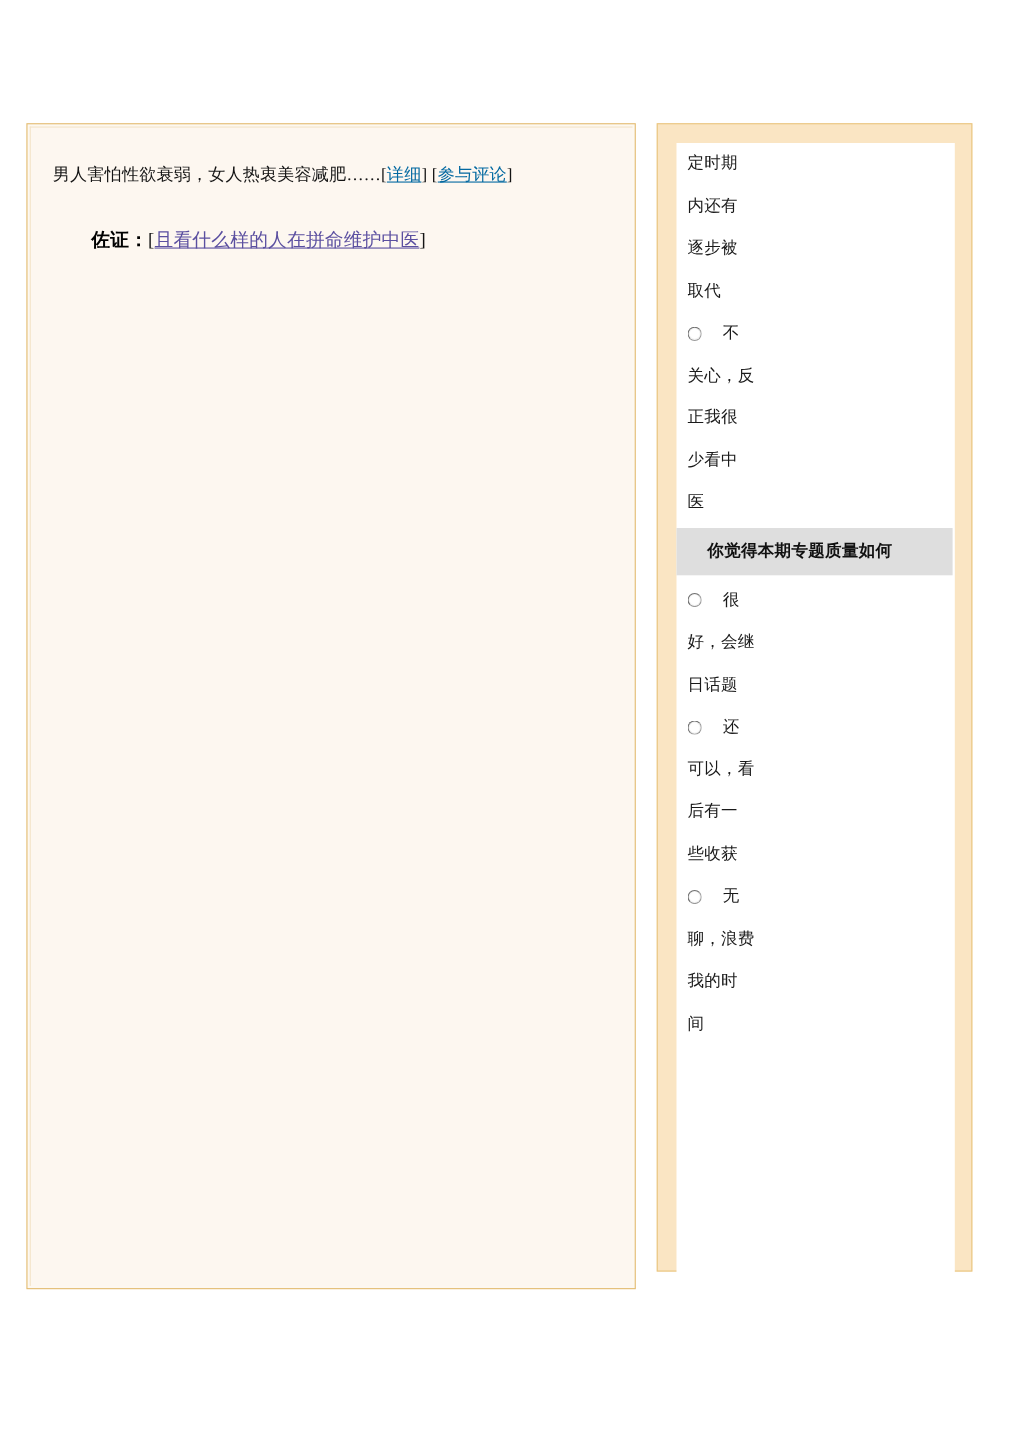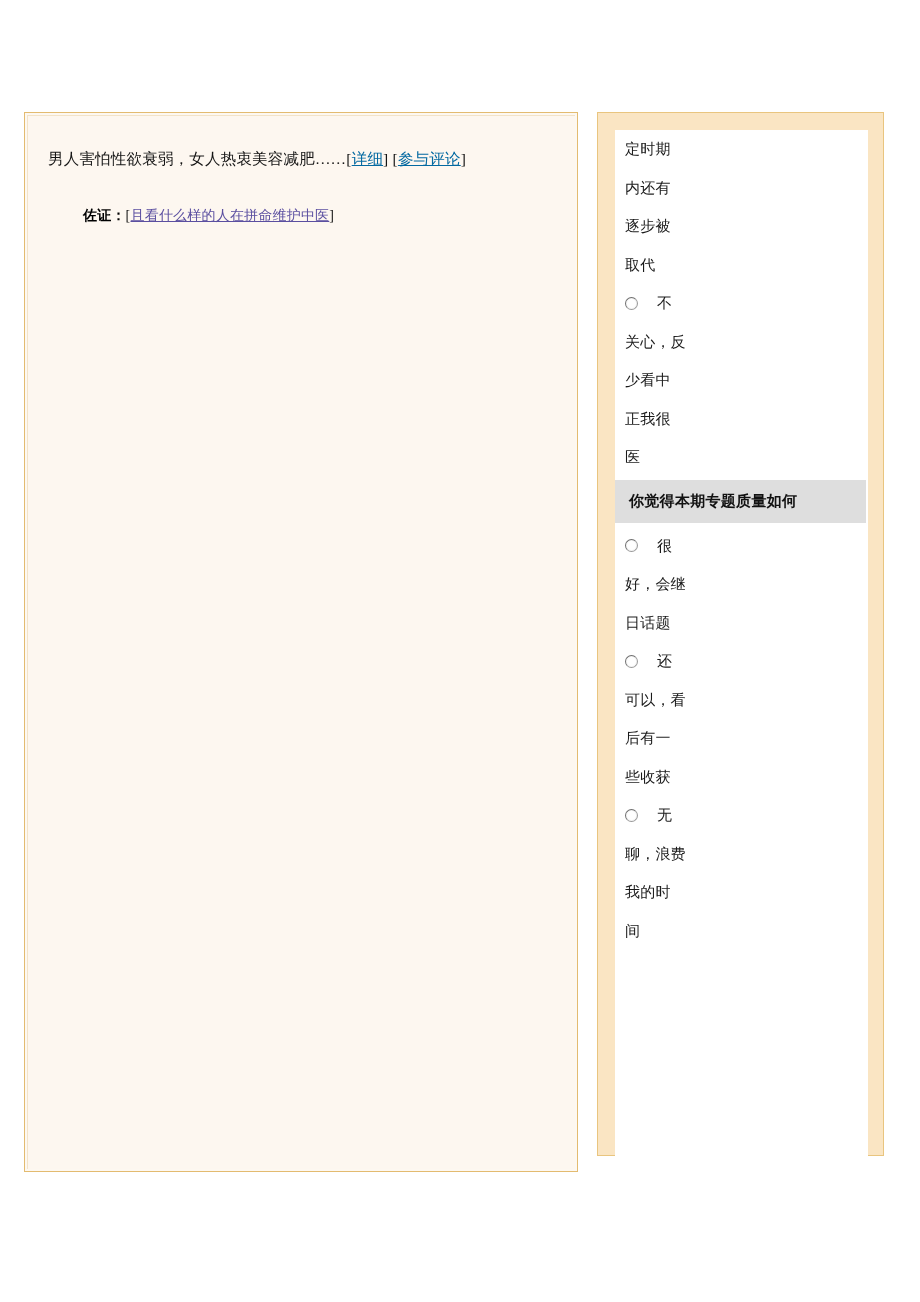--- a/index.html
+++ b/index.html
@@ -44,21 +44,21 @@
     top: 33px;
     font-size: 15.5px;
     color: #141414;
     white-space: nowrap;
     letter-spacing: 0.2px;
   }
   .article-line-2 {
     position: absolute;
     left: 55px;
     top: 91px;
-    font-size: 14px;
+    font-size: 17px;
     color: #141414;
     white-space: nowrap;
     letter-spacing: 0.2px;
   }
   .link-brown {
     color: #0369a1;
     text-decoration: underline;
   }
   .bracket {
     color: #141414;
@@ -137,21 +137,21 @@
   }
 
   .poll-header {
     background: #dedede;
     width: 251px;
     height: 43px;
     line-height: 43px;
     font-size: 15px;
     font-weight: bold;
     color: #111111;
-    padding-left: 14px;
+    padding-left: 28px;
     box-sizing: border-box;
     margin-top: 3px;
     margin-bottom: 4px;
     letter-spacing: 0.3px;
   }
 </style>
 </head>
 <body>
 
 <div id="left-panel">
@@ -176,22 +176,22 @@
       <div class="poll-line">内还有</div>
       <div class="poll-line">逐步被</div>
       <div class="poll-line">取代</div>
 
       <div class="poll-option-line">
         <span class="radio"></span>
         <span class="radio-gap"></span>
         <span>不</span>
       </div>
       <div class="poll-line">关心，反</div>
+      <div class="poll-line">正我很</div>
       <div class="poll-line">少看中</div>
-      <div class="poll-line">正我很</div>
       <div class="poll-line">医</div>
     </div>
 
     <div>
       <div class="poll-header">你觉得本期专题质量如何</div>
 
       <div class="poll-option-line">
         <span class="radio"></span>
         <span class="radio-gap"></span>
         <span>很</span>

